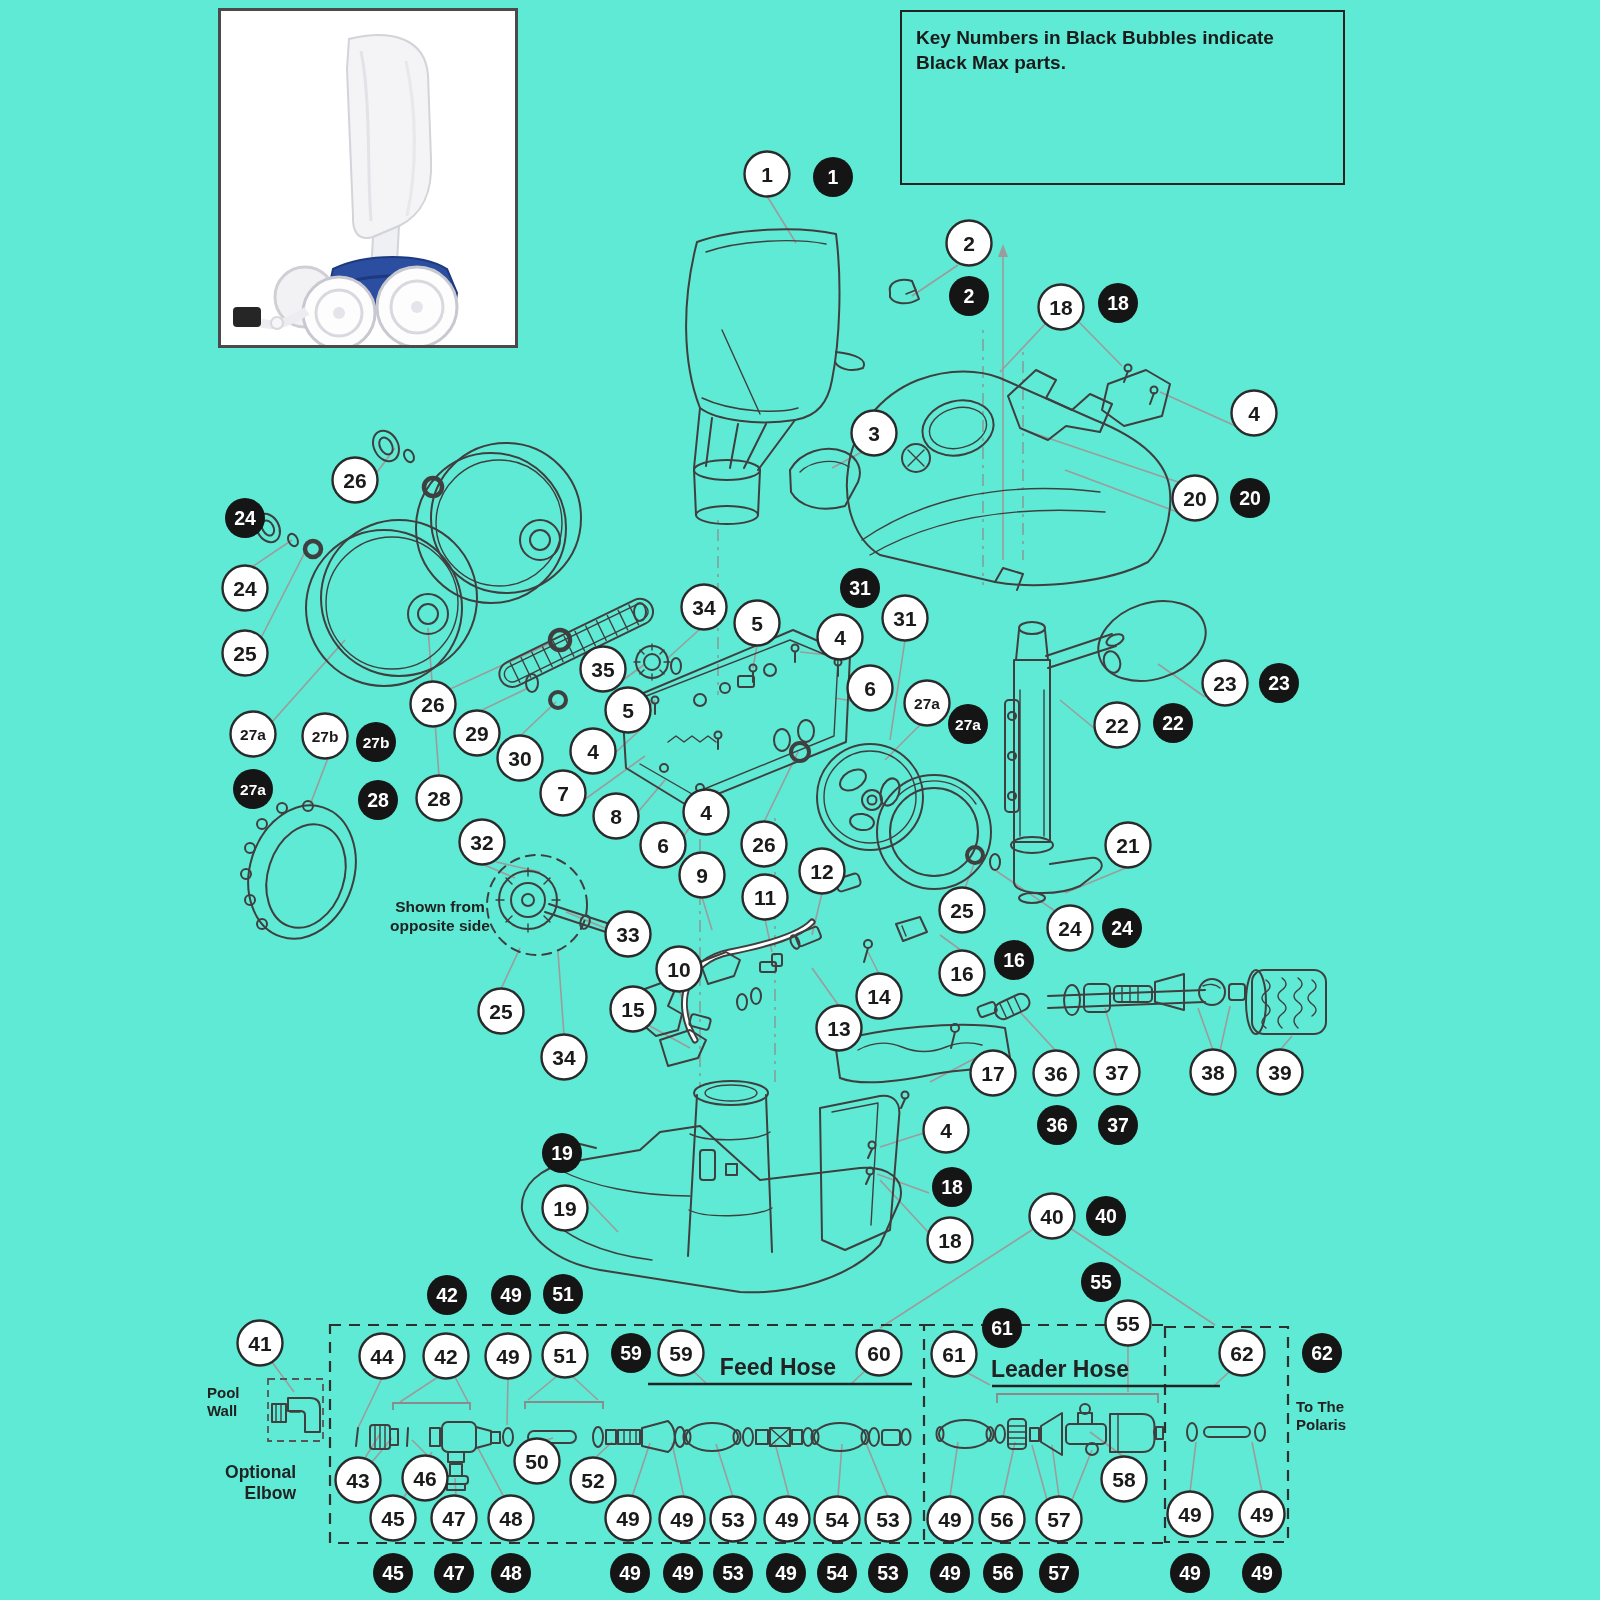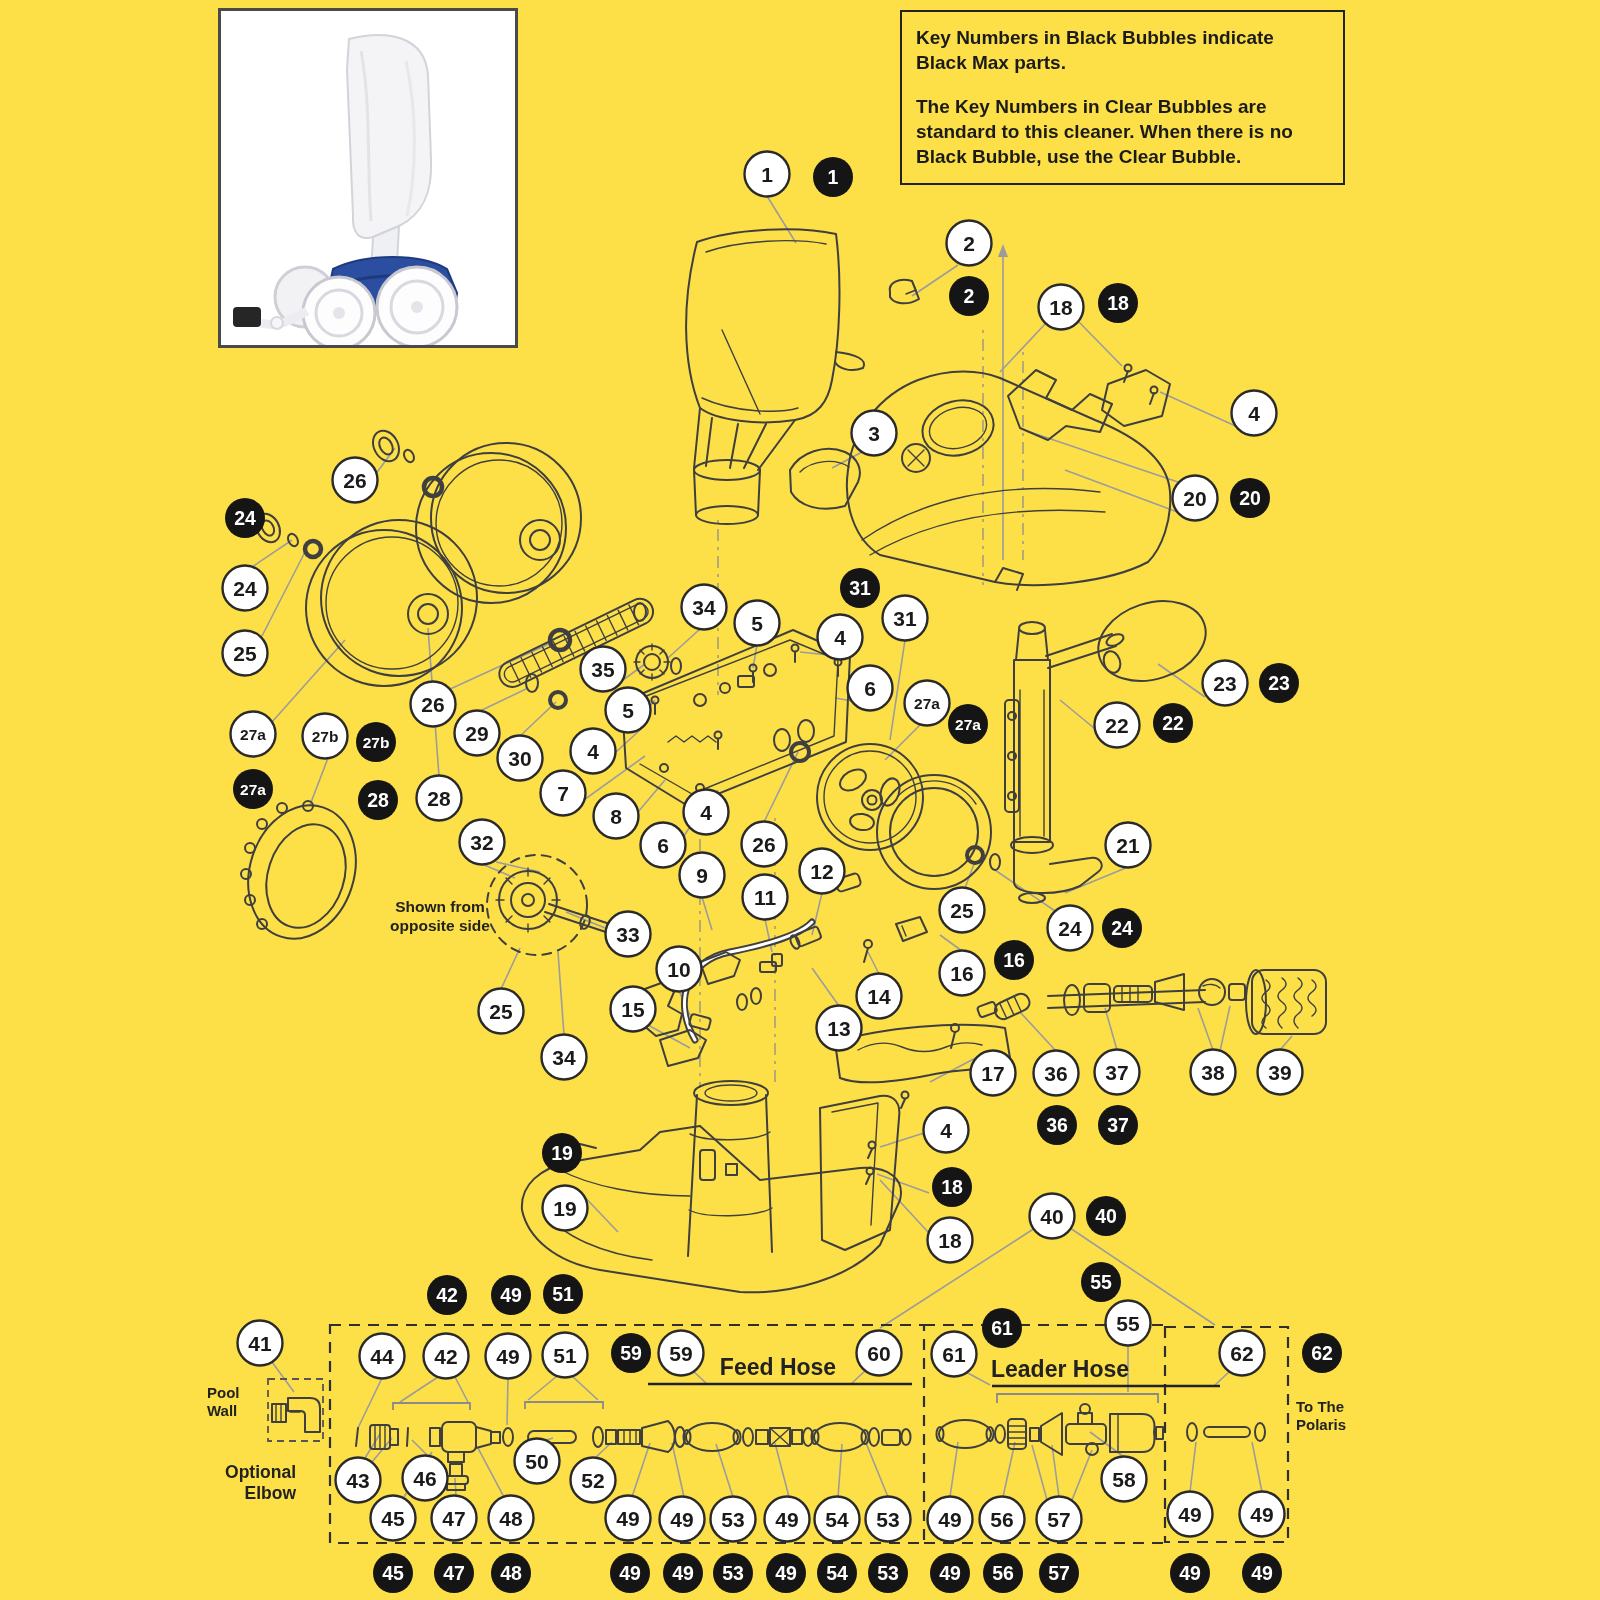--- a/index.html
+++ b/index.html
@@ -1,16 +1,16 @@
 <!DOCTYPE html>
 <html><head>
 <meta charset="utf-8">
 <style>
   html,body{margin:0;padding:0;background:#ffffff;}
-  #page{position:relative;width:1600px;height:1600px;background:#fde047;overflow:hidden;
+  #page{position:relative;width:1600px;height:1600px;background:#5eead4;overflow:hidden;
         font-family:"Liberation Sans","DejaVu Sans",sans-serif;}
   #diagram-svg{position:absolute;left:0;top:0;}
   #inset-photo{position:absolute;left:218px;top:8px;width:300px;height:340px;
                border:3px solid #4a4a4a;background:#fff;box-sizing:border-box;}
   #key-box{position:absolute;left:900px;top:10px;width:445px;height:175px;
            border:2px solid #222;box-sizing:border-box;padding:13px 14px;
            font-size:19px;font-weight:700;color:#1b1b1b;line-height:1.32;}
   #key-box p{margin:0 0 19px 0;}
   .art{stroke:#3f3f3f;fill:none;stroke-width:2;stroke-linecap:round;stroke-linejoin:round;}
   .thin{stroke-width:1.4;}
@@ -49,21 +49,20 @@
       <g>
         <path d="M86 300 C66 312,56 316,40 312" stroke="#ececf1" stroke-width="9" fill="none"></path>
         <circle cx="56" cy="312" r="6" fill="#f6f6f9" stroke="#d8d8de" stroke-width="2"></circle>
         <rect x="12" y="296" width="28" height="20" rx="4" fill="#262626"></rect>
       </g>
     </svg>
   </div>
 
   <div id="key-box">
     <p>Key Numbers in Black Bubbles indicate Black Max parts.</p>
-    <p>The Key Numbers in Clear Bubbles are standard to this cleaner. When there is no Black Bubble, use the Clear Bubble.</p>
   </div>
 
   <svg id="diagram-svg" width="1600" height="1600" viewBox="0 0 1600 1600">
 
     <g class="dashguide">
       <line x1="718" y1="520" x2="718" y2="695"></line>
       <line x1="983" y1="330" x2="983" y2="585"></line>
       <line x1="1023" y1="352" x2="1023" y2="560"></line>
       <line x1="700" y1="830" x2="700" y2="1088"></line>
       <line x1="775" y1="818" x2="775" y2="1082"></line>

